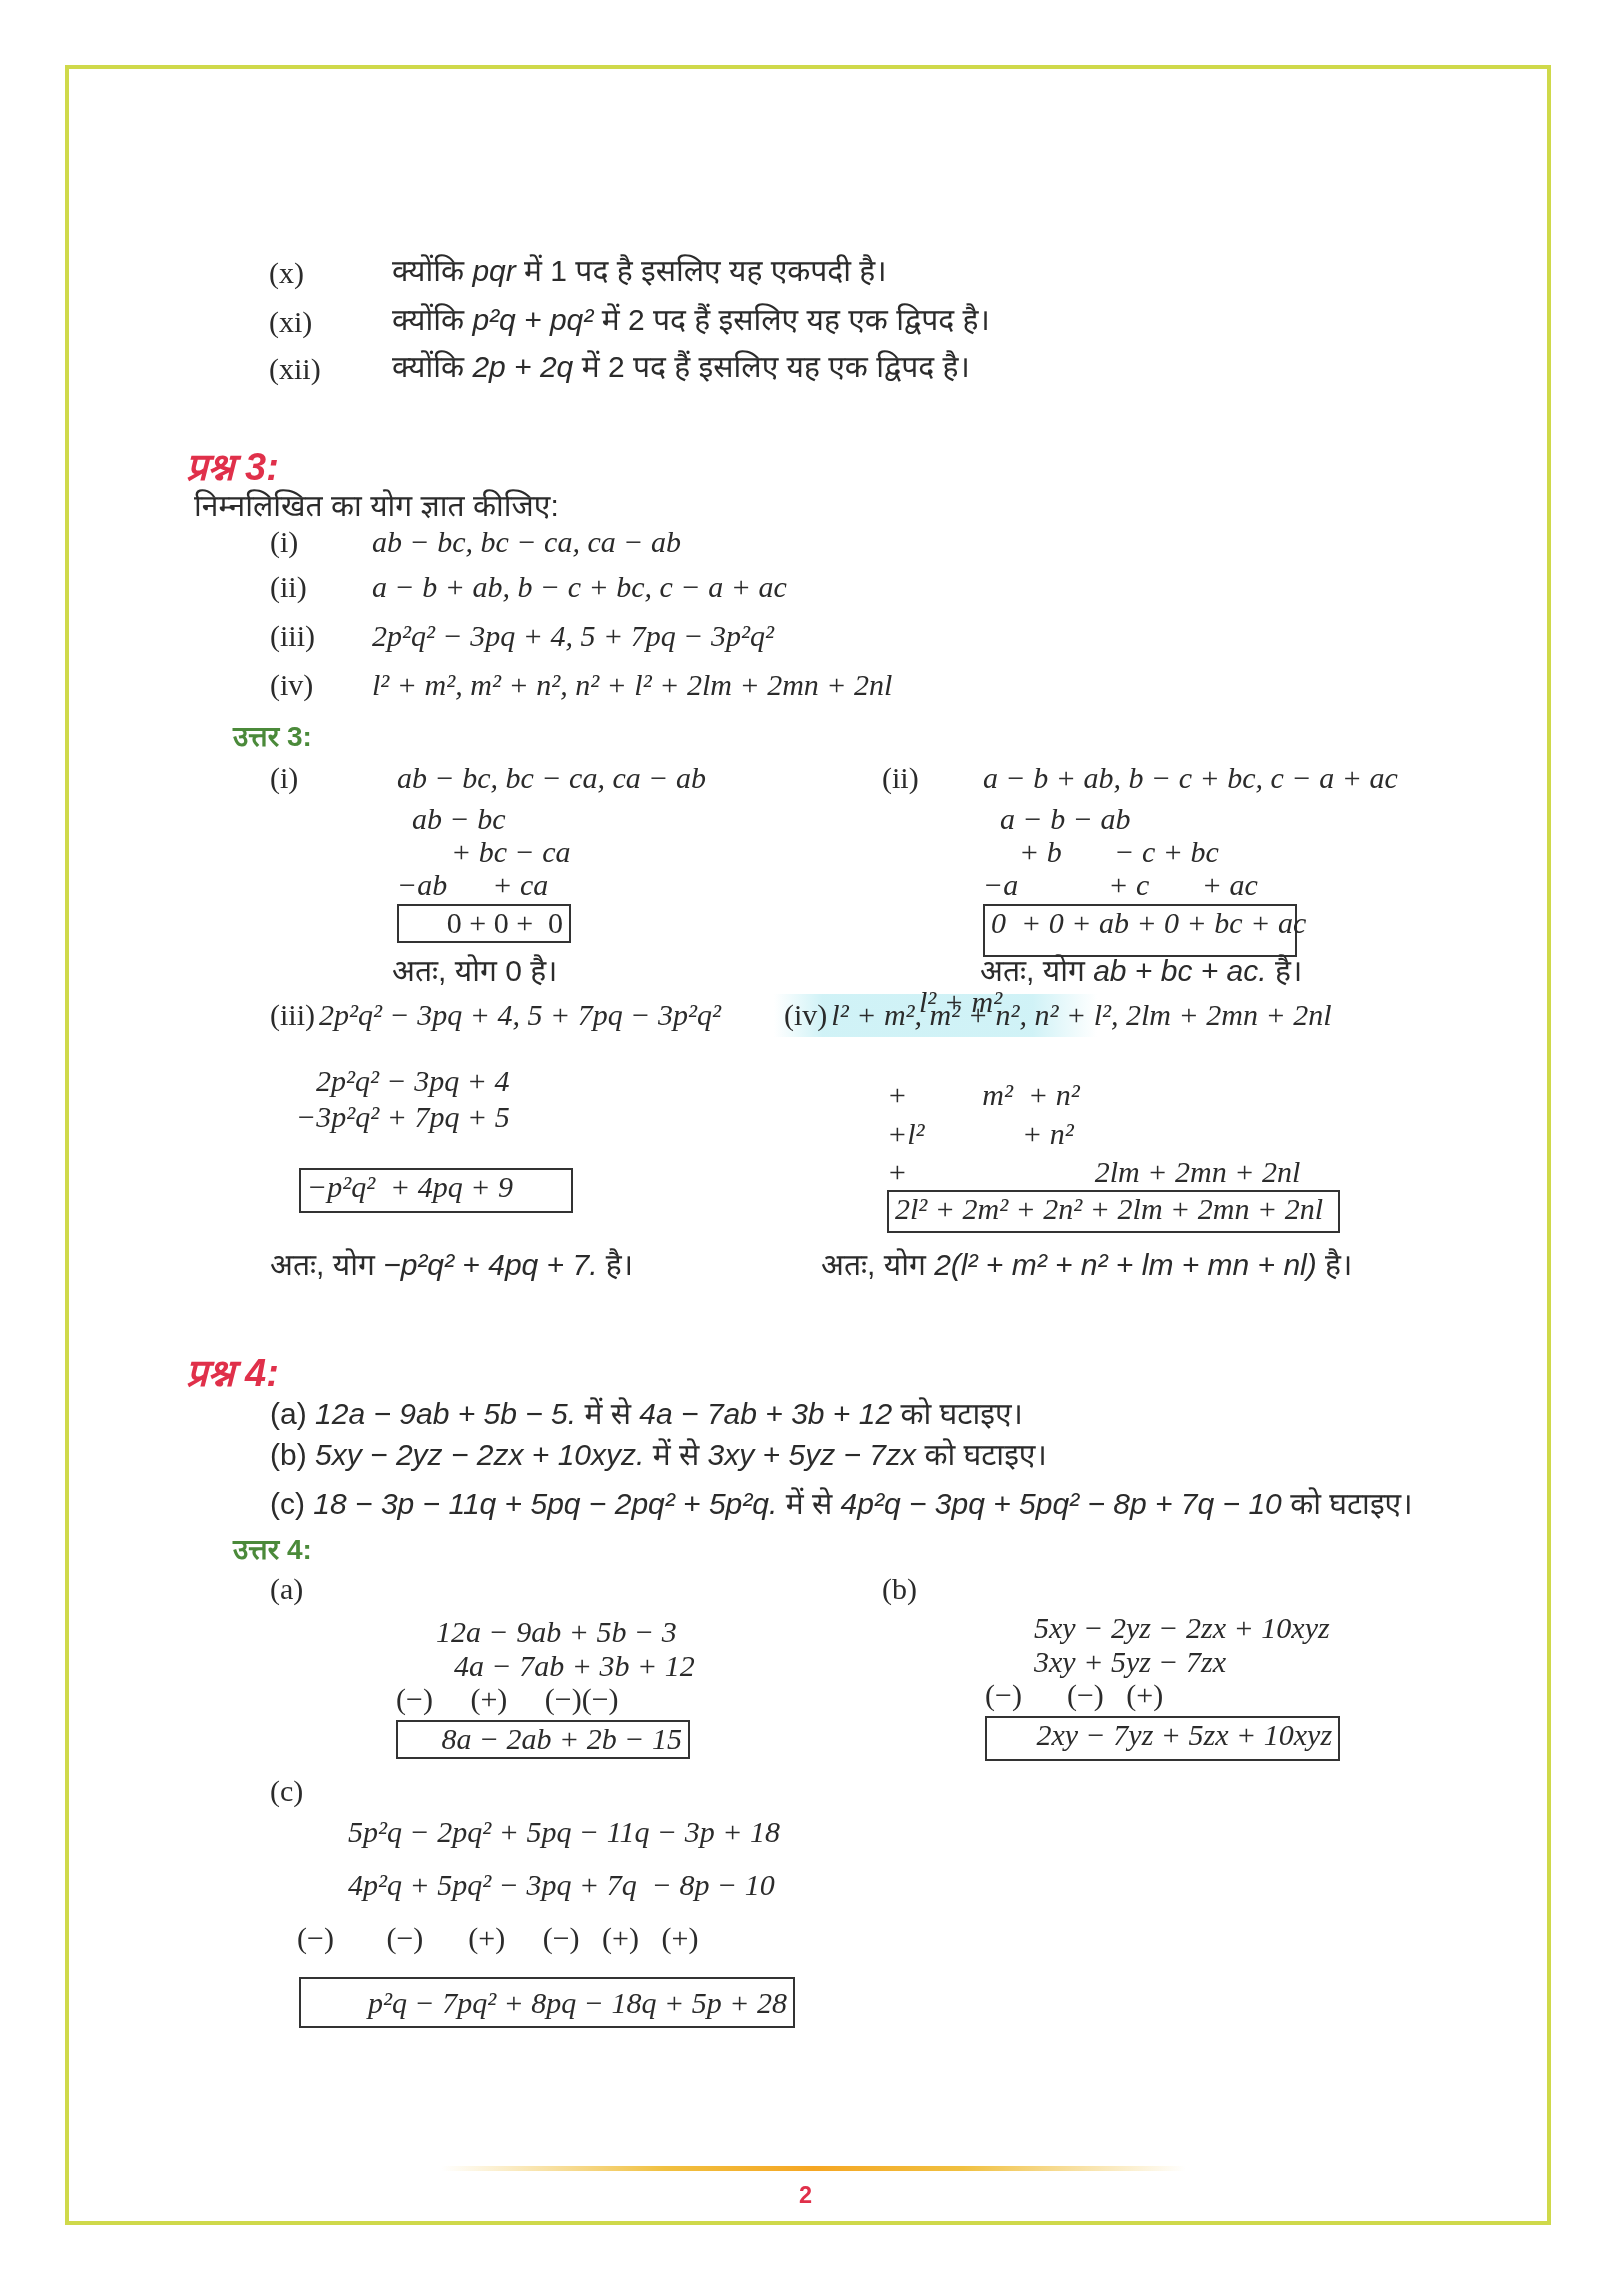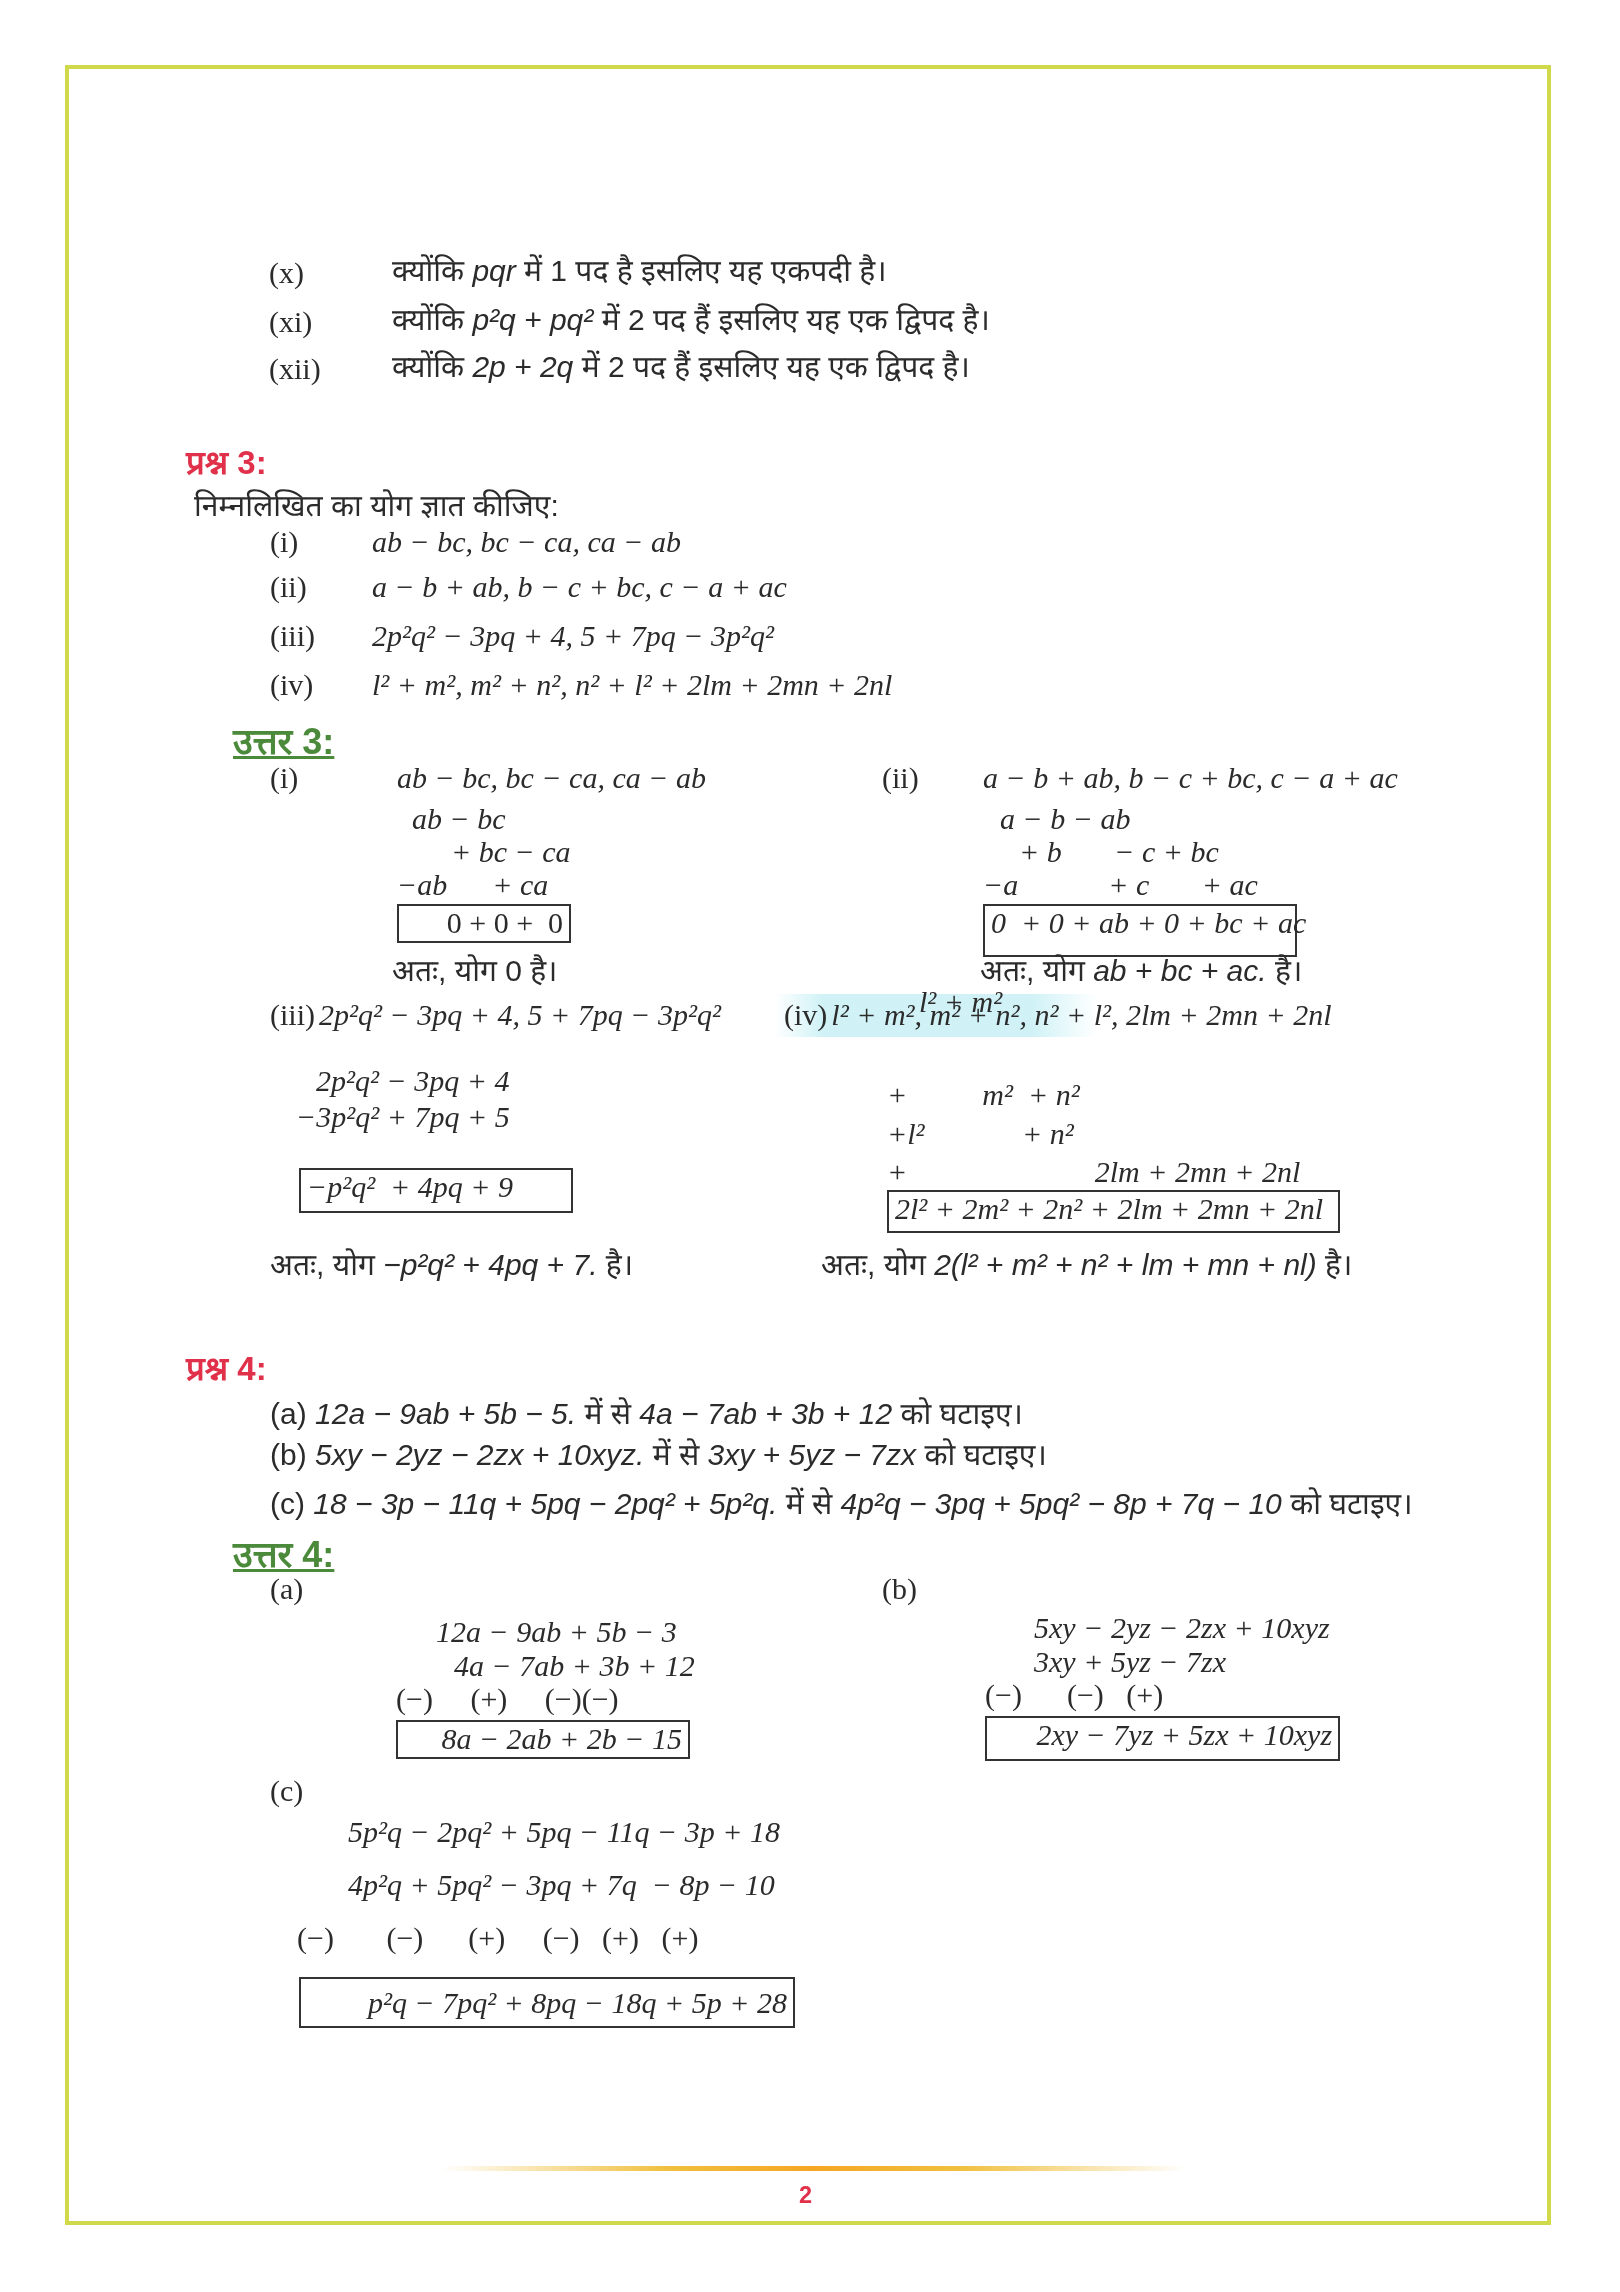--- a/index.html
+++ b/index.html
@@ -7,22 +7,22 @@
     width:1620px; height:2293px; background:#ffffff; position:relative; overflow:hidden;
     font-family:"Liberation Serif","DejaVu Serif",serif; color:#2b2b2b;
   }
   .frame {
     position:absolute; left:65px; top:65px; width:1486px; height:2160px;
     border:4.9px solid #cfd94a; box-sizing:border-box;
   }
   .abs { position:absolute; white-space:nowrap; }
   .txt { font-size:31px; line-height:35px; }
   .math { font-style:italic; font-size:30px; }
-  .q-head { font-family:"Liberation Sans","DejaVu Sans",sans-serif; font-size:33px; font-weight:bold; color:#e0304a; }
-  .a-head { font-family:"Liberation Sans","DejaVu Sans",sans-serif; font-size:36px; font-weight:bold; color:#4b8a3a;text-decoration:underline; }
+  .q-head { font-family:"Liberation Sans","DejaVu Sans",sans-serif; font-size:38px; font-weight:bold; color:#e0304a;font-style:italic; }
+  .a-head { font-family:"Liberation Sans","DejaVu Sans",sans-serif; font-size:28px; font-weight:bold; color:#4b8a3a; }
   .hi { font-family:"Liberation Sans","DejaVu Sans",sans-serif; font-size:30px; }
   .label { font-size:30px; font-style:normal; }
   .box { border:2px solid #333; padding:0 5.9px; box-sizing:border-box; }
   .hl { background:linear-gradient(90deg, rgba(200,240,245,0) 0%, rgba(200,240,245,0.85) 15%, rgba(200,240,245,0.85) 80%, rgba(200,240,245,0) 100%); }
   .footer-line {
     position:absolute; left:441px; top:2166px; width:745px; height:4.9px;
     background:linear-gradient(90deg, rgba(240,220,120,0) 0%, #f0c040 30%, #f5a623 50%, #f0c040 70%, rgba(240,220,120,0) 100%);
     border-radius:2.9px;
   }
   .pageno { position:absolute; left:799px; top:2182px; font-family:"Liberation Sans",sans-serif; font-weight:bold; font-size:23.5px; color:#e0304a; }

